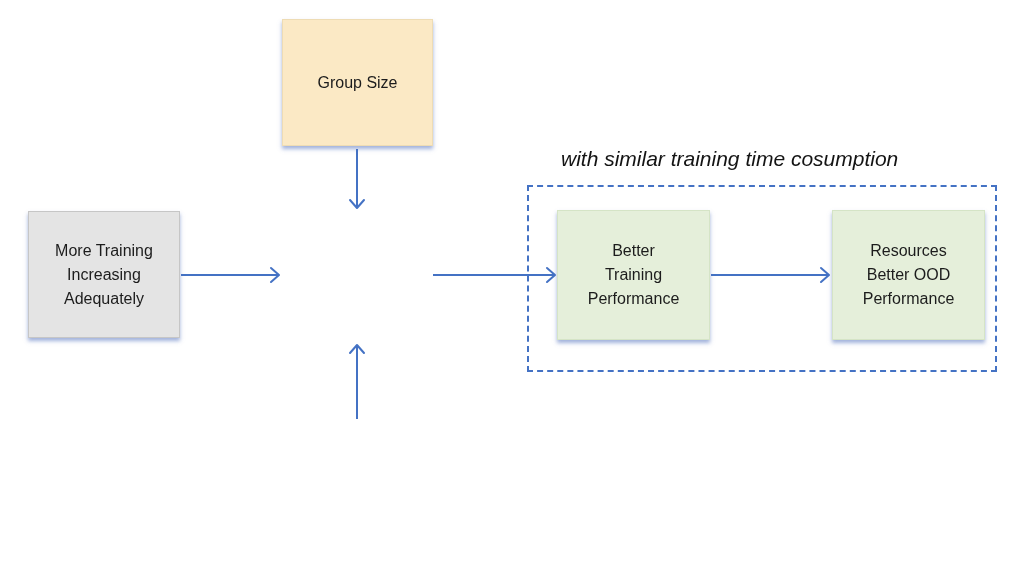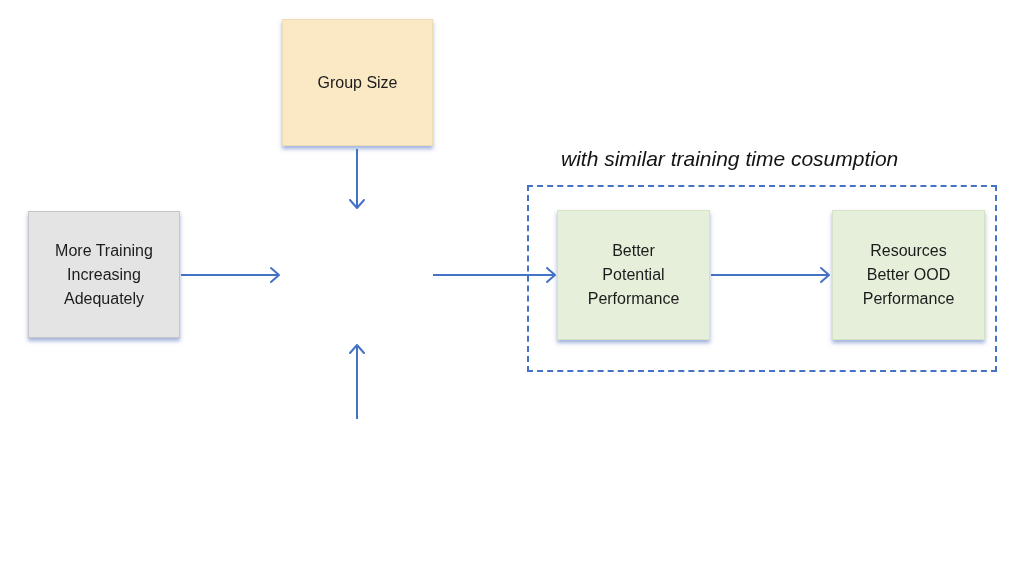--- a/index.html
+++ b/index.html
@@ -116,21 +116,21 @@
   <div class="node node-gray" id="node-more-training">
     <span>More Training</span>
     <span>Increasing</span>
     <span>Adequately</span>
   </div>
 
 
 
   <div class="node node-green" id="node-better-training">
     <span>Better</span>
-    <span>Potential</span>
+    <span>Training</span>
     <span>Performance</span>
   </div>
 
   <div class="node node-green" id="node-potential-ood">
     <span>Resources</span>
     <span>Better OOD</span>
     <span>Performance</span>
   </div>
 
 </div>

